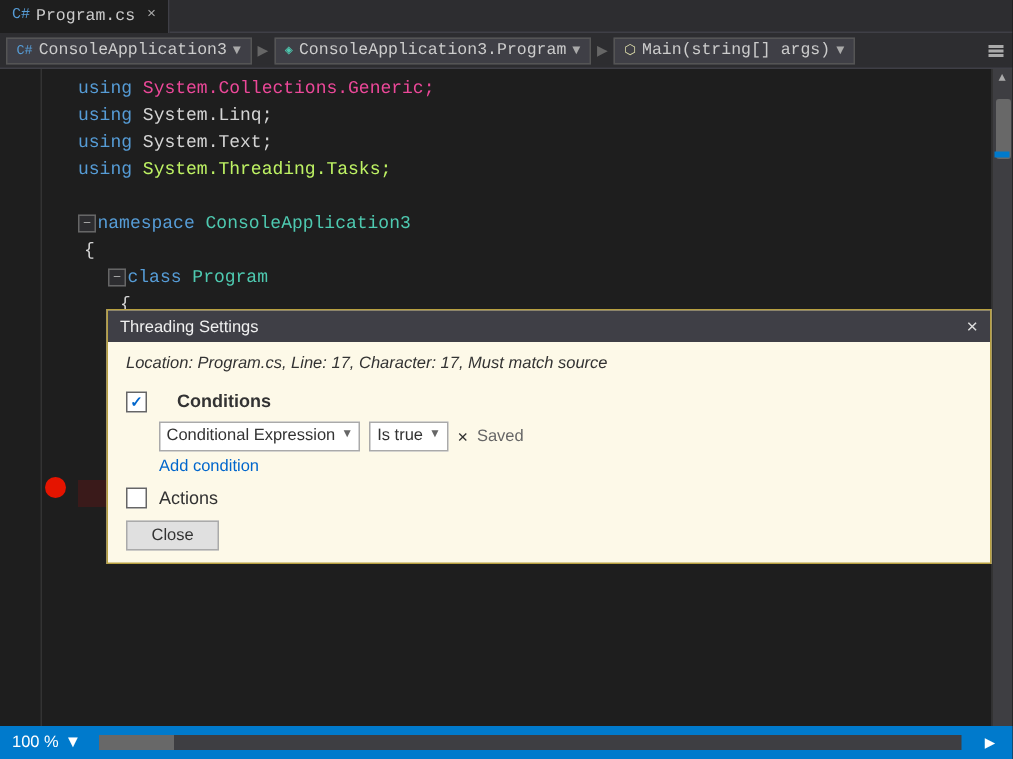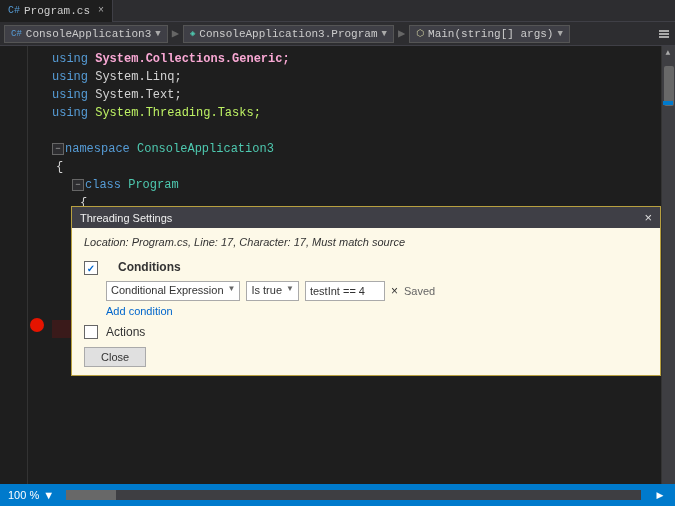--- a/index.html
+++ b/index.html
@@ -356,21 +356,21 @@
     <div style="height: 18px;"></div>
     <div style="height: 18px;"></div>
     <div style="height: 18px;"></div>
     <div style="height: 18px;"></div>
     <div style="height: 18px; position:relative;">
       <div class="breakpoint-dot"></div>
     </div>
   </div>
 
   <div class="code-col">
-    <div class="code-line"><span class="kw">using</span><span style="color:#f9a8d4;font-weight:bold;"> System.Collections.Generic;</span></div>
+    <div class="code-line"><span class="kw">using</span><span style="color:#ec4899;"> System.Collections.Generic;</span></div>
     <div class="code-line"><span class="kw">using</span><span style="color:#d4d4d4;"> System.Linq;</span></div>
     <div class="code-line"><span class="kw">using</span><span style="color:#d4d4d4;"> System.Text;</span></div>
     <div class="code-line"><span class="kw">using</span><span style="color:#bef264;"> System.Threading.Tasks;</span></div>
     <div class="code-line">&nbsp;</div>
     <div class="code-line">
       <span class="expand-icon">−</span>
       <span class="kw">namespace</span><span style="color:#d4d4d4;"> </span><span style="color:#4ec9b0;">ConsoleApplication3</span>
     </div>
     <div class="code-line"><span style="padding-left:4px;">{</span></div>
     <div class="code-line">
@@ -430,21 +430,20 @@
       
       <div class="bp-condition-row">
         <div class="bp-select">
           <span>Conditional Expression</span>
           <span class="arr">▼</span>
         </div>
         <div class="bp-select">
           <span>Is true</span>
           <span class="arr">▼</span>
         </div>
-        <input class="bp-value-input" type="text" value="testInt == 4" style="">
         <span class="bp-x">×</span>
         <span class="bp-saved">Saved</span>
       </div>
 
       
       <a class="bp-add-condition">Add condition</a>
 
       
       <div class="bp-actions-row">
         <div class="bp-empty-checkbox"></div>

